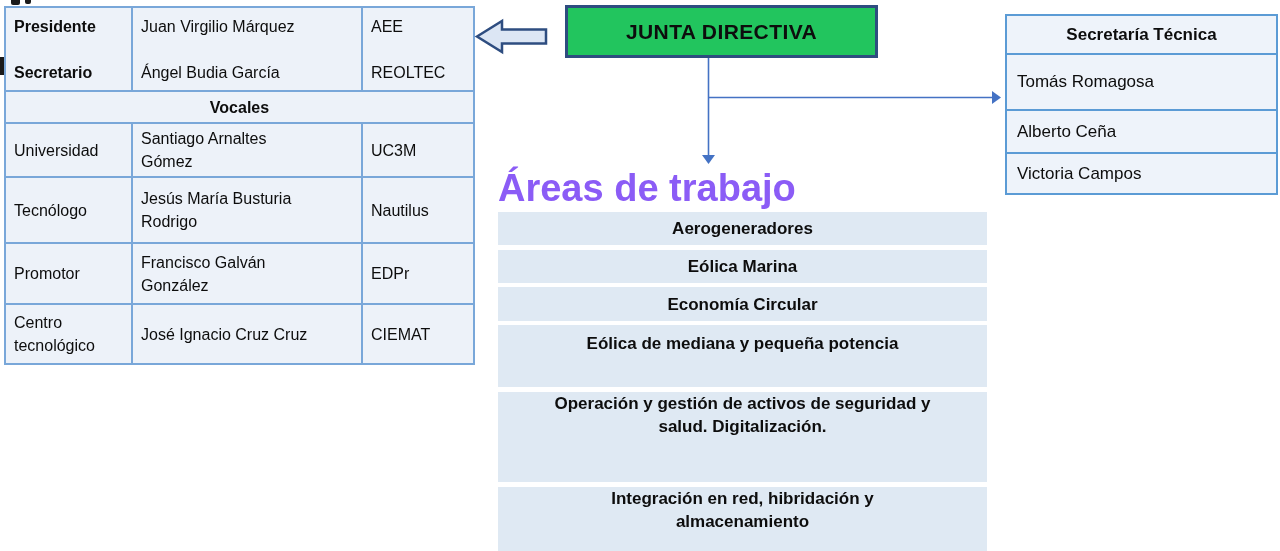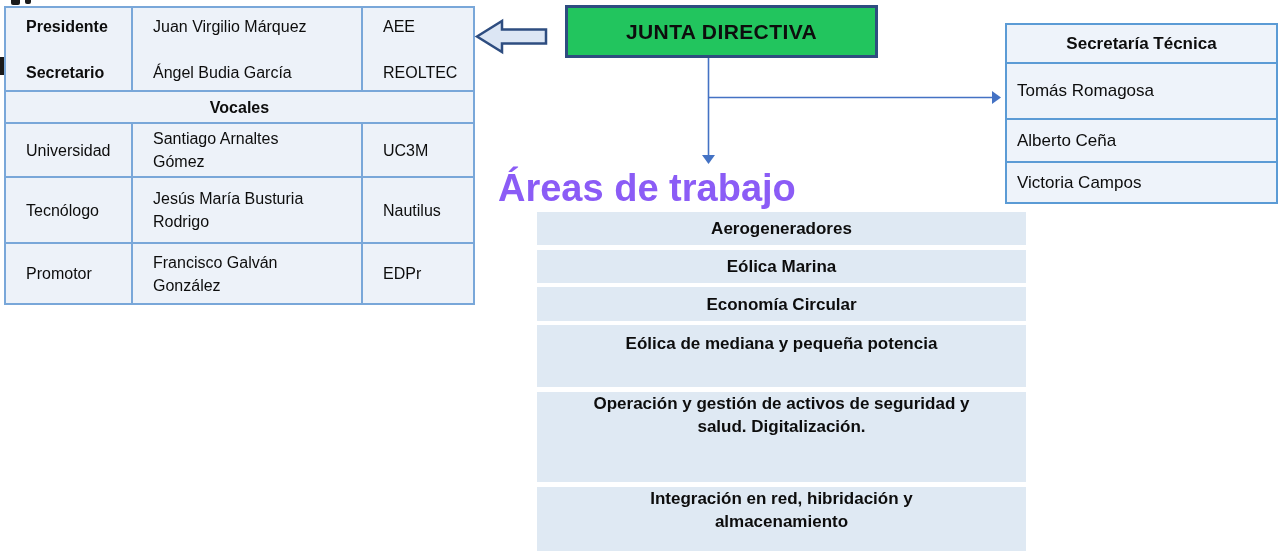--- a/index.html
+++ b/index.html
@@ -20,37 +20,37 @@
     top: 6px;
     width: 469px;
     border-collapse: collapse;
     table-layout: fixed;
   }
   .left-table td {
     border: 2px solid #79a7d9;
     background: #edf2f9;
     font-size: 16px;
     line-height: 23px;
-    padding: 2px 20px;
+    padding: 2px 8px;
     vertical-align: middle;
     white-space: pre-line;
     overflow: hidden;
   }
   .left-table td.bold { font-weight: bold; }
   .left-table tr.section-row td {
     text-align: center;
     font-weight: bold;
     padding: 2px 4px;
   }
 
   
   .right-table {
     position: absolute;
     left: 1005px;
-    top: 23px;
+    top: 14px;
     width: 273px;
     border-collapse: collapse;
     table-layout: fixed;
   }
   .right-table td {
     border: 2px solid #5b9bd5;
     background: #eef3fa;
     font-size: 17px;
     padding: 2px 10px;
     vertical-align: middle;
@@ -97,21 +97,20 @@
     width: 489px;
     box-sizing: border-box;
     background: #dfe9f3;
     display: flex;
     justify-content: center;
     text-align: center;
     font-size: 17px;
     line-height: 23px;
     font-weight: bold;
     white-space: pre-line;
-    margin-left: 39px;
   }
   .band.mid { align-items: center; }
   .band.topalign { align-items: flex-start; }
   .band.b1 { top: 212px; height: 33px; }
   .band.b2 { top: 250px; height: 33px; }
   .band.b3 { top: 287px; height: 34px; }
   .band.b4 { top: 325px; height: 62px; padding-top: 7px; }
   .band.b5 { top: 392px; height: 90px; }
   .band.b6 { top: 487px; height: 64px; }
 
@@ -173,20 +172,26 @@
         <td>Jesús María Busturia
 Rodrigo</td>
         <td>Nautilus</td>
       </tr>
       <tr style="height:61px">
         <td>Promotor</td>
         <td>Francisco Galván
 González</td>
         <td>EDPr</td>
       </tr>
+      <tr style="height:60px">
+        <td>Centro
+tecnológico</td>
+        <td>José Ignacio Cruz Cruz</td>
+        <td>CIEMAT</td>
+      </tr>
     </tbody>
   </table>
 
   <div class="junta-box">
     <span>JUNTA DIRECTIVA</span>
   </div>
 
   <svg class="overlay" width="1280" height="551" viewBox="0 0 1280 551">
     <g stroke="#4472c4" stroke-width="1.6" fill="none">
       <line x1="708.5" y1="58" x2="708.5" y2="156"></line>

